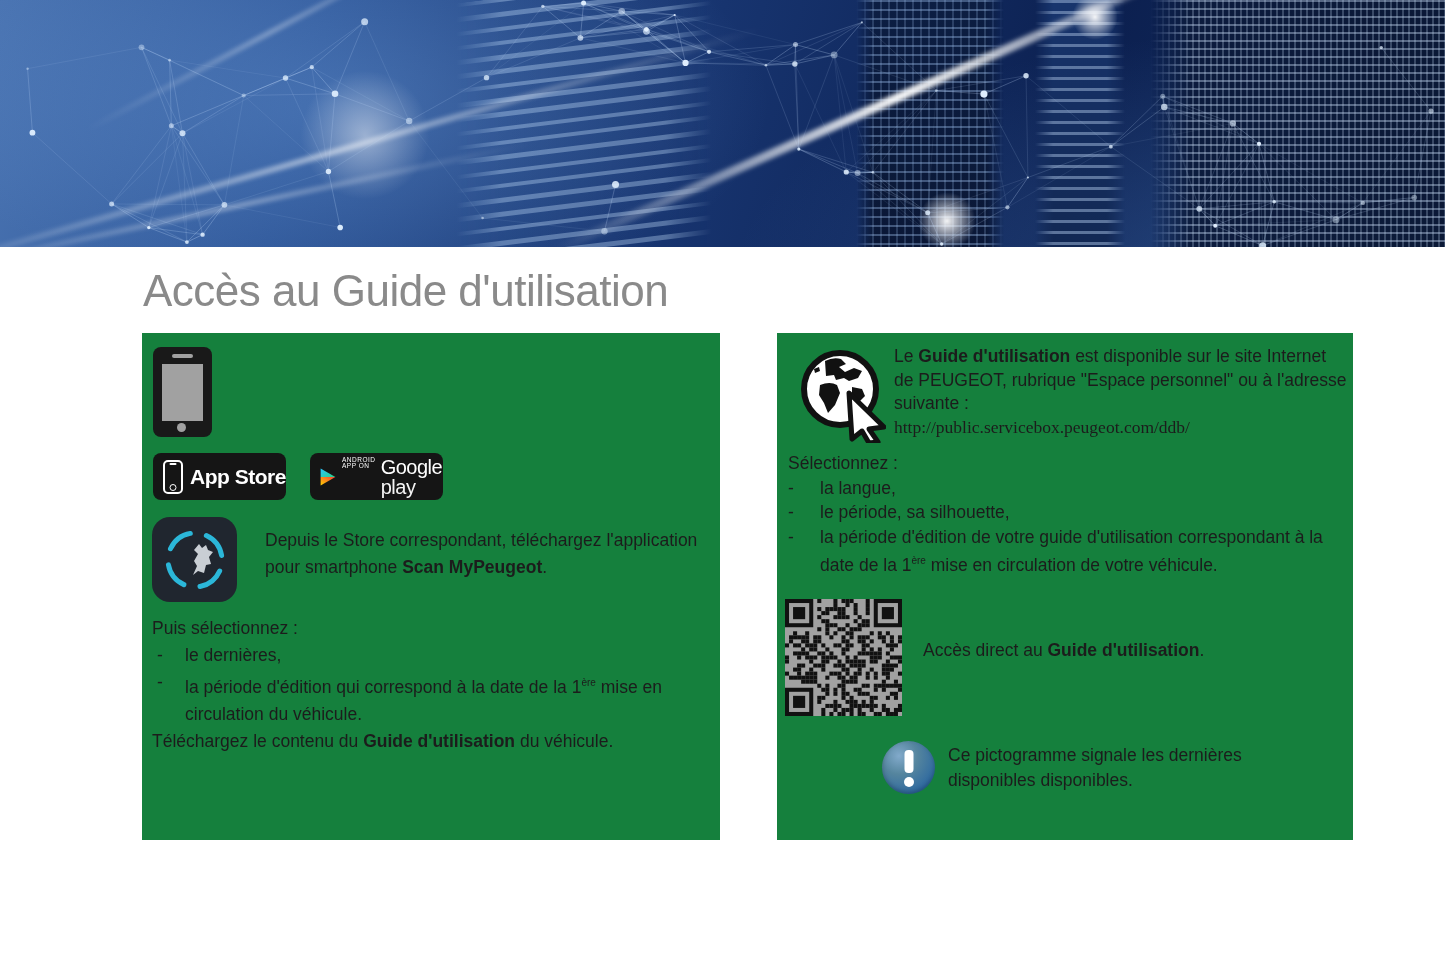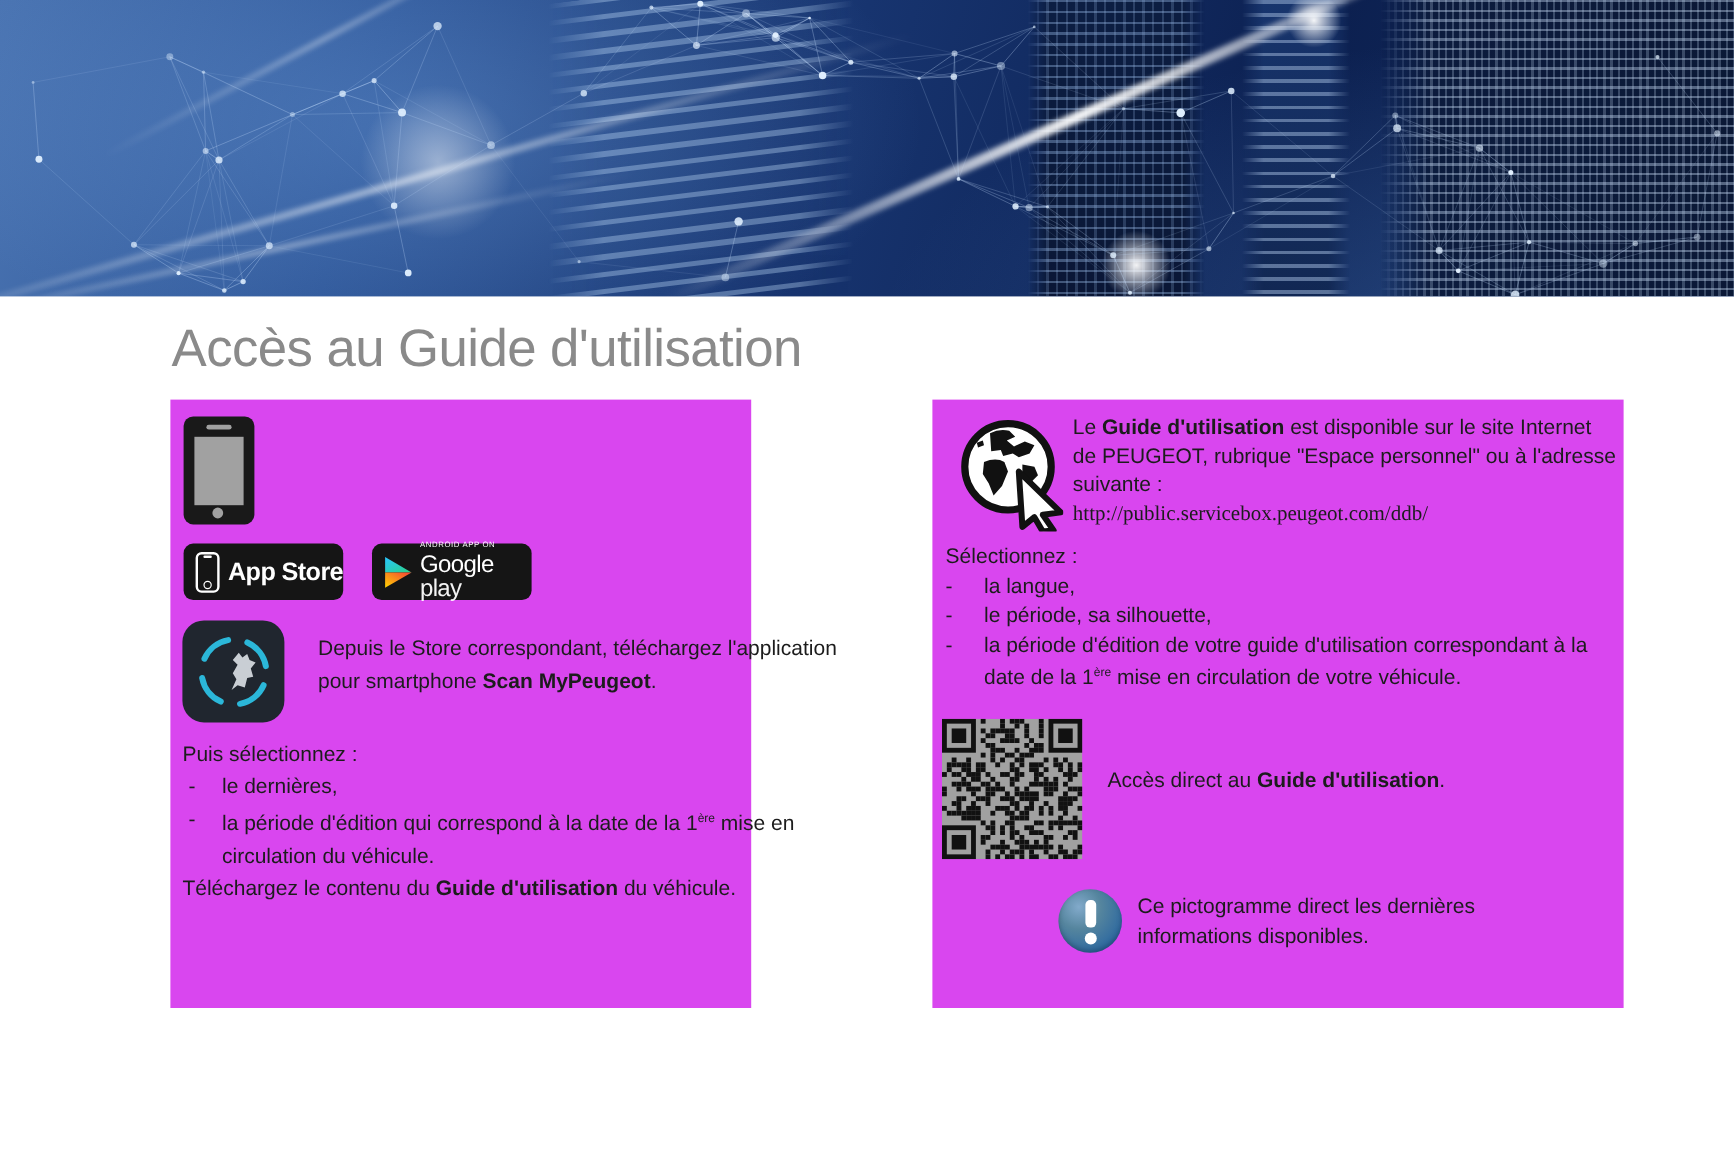--- a/index.html
+++ b/index.html
@@ -46,22 +46,22 @@
   .g1{left:1072px;top:-6px;width:46px;height:46px;}
   .g2{left:918px;top:192px;width:58px;height:58px;}
   .g3{left:300px;top:70px;width:130px;height:130px;opacity:.5;}
   #plexus{left:0;top:0;}
 
   
   .page-title{position:absolute;left:143px;top:266px;font-size:44px;color:#8a8a8a;
               letter-spacing:-.5px;white-space:nowrap;}
 
   
-  .panel{position:absolute;top:333px;height:507px;background:#d946ef;font-size:17.5px;}
-  .panel-left{left:142px;width:484px;}
+  .panel{position:absolute;top:333px;height:507px;background:#15803d;font-size:17.5px;}
+  .panel-left{left:142px;width:578px;}
   .panel-right{left:777px;width:576px;}
   .panel *{box-sizing:border-box;}
 
   
   .phone{position:absolute;left:11px;top:14px;width:59px;height:90px;background:#191919;border-radius:8px;}
   .phone .screen{position:absolute;left:9px;top:17px;right:9px;bottom:16px;background:#a1a1a1;}
   .phone .speaker{position:absolute;left:19px;top:7px;width:21px;height:4px;background:#a1a1a1;border-radius:2px;}
   .phone .home{position:absolute;left:24px;bottom:5px;width:9px;height:9px;background:#a1a1a1;border-radius:50%;}
 
   
@@ -69,21 +69,21 @@
   .badge{width:133px;height:47px;background:#151515;border-radius:8px;display:flex;align-items:center;
          color:#fff;cursor:pointer;}
   .appstore .aphone{width:20px;height:34px;border:2.5px solid #fff;border-radius:5px;margin:0 7px 0 10px;position:relative;}
   .appstore .aphone:after{content:"";position:absolute;left:50%;bottom:1px;transform:translateX(-50%);
         width:5px;height:5px;border:1.5px solid #fff;border-radius:50%;}
   .appstore .aphone:before{content:"";position:absolute;left:50%;top:1.5px;transform:translateX(-50%);
         width:7px;height:2px;background:#fff;border-radius:1px;}
   .appstore .as-label{font-size:21px;font-weight:bold;letter-spacing:-.5px;}
   .gplay{justify-content:flex-start;}
   .gplay svg{margin:0 6px 0 10px;}
-  .gp-text{display:flex;flex-direction:column;line-height:1;}
+  .gp-text{display:flex;flex-direction:row;line-height:1;}
   .gp-top{font-size:6.5px;letter-spacing:.5px;margin-bottom:3px;}
   .gp-main{font-size:20px;letter-spacing:-.5px;}
   .gp-main .play{font-weight:normal;opacity:.95;}
 
   
   .scan-row{position:absolute;left:10px;top:184px;display:flex;}
   .scan-icon{width:85px;height:85px;background:#20262f;border-radius:18px;flex:0 0 85px;
              display:flex;align-items:center;justify-content:center;}
   .scan-text{margin-left:28px;margin-top:10px;width:472px;line-height:27px;}
 
@@ -820,17 +820,17 @@
       <div class="qr-caption">
         <span>Accès direct au </span><span class="bold">Guide d'utilisation</span><span>.</span>
       </div>
     </div>
 
     <div class="info-row">
       <div class="info-icon">
         <div class="bar"></div>
           <div class="dot"></div>
       </div>
-      <div class="info-text">Ce pictogramme direct les dernières informations disponibles.</div>
+      <div class="info-text">Ce pictogramme signale les dernières disponibles disponibles.</div>
     </div>
   </div>
 
 </div>
 
 </body></html>

